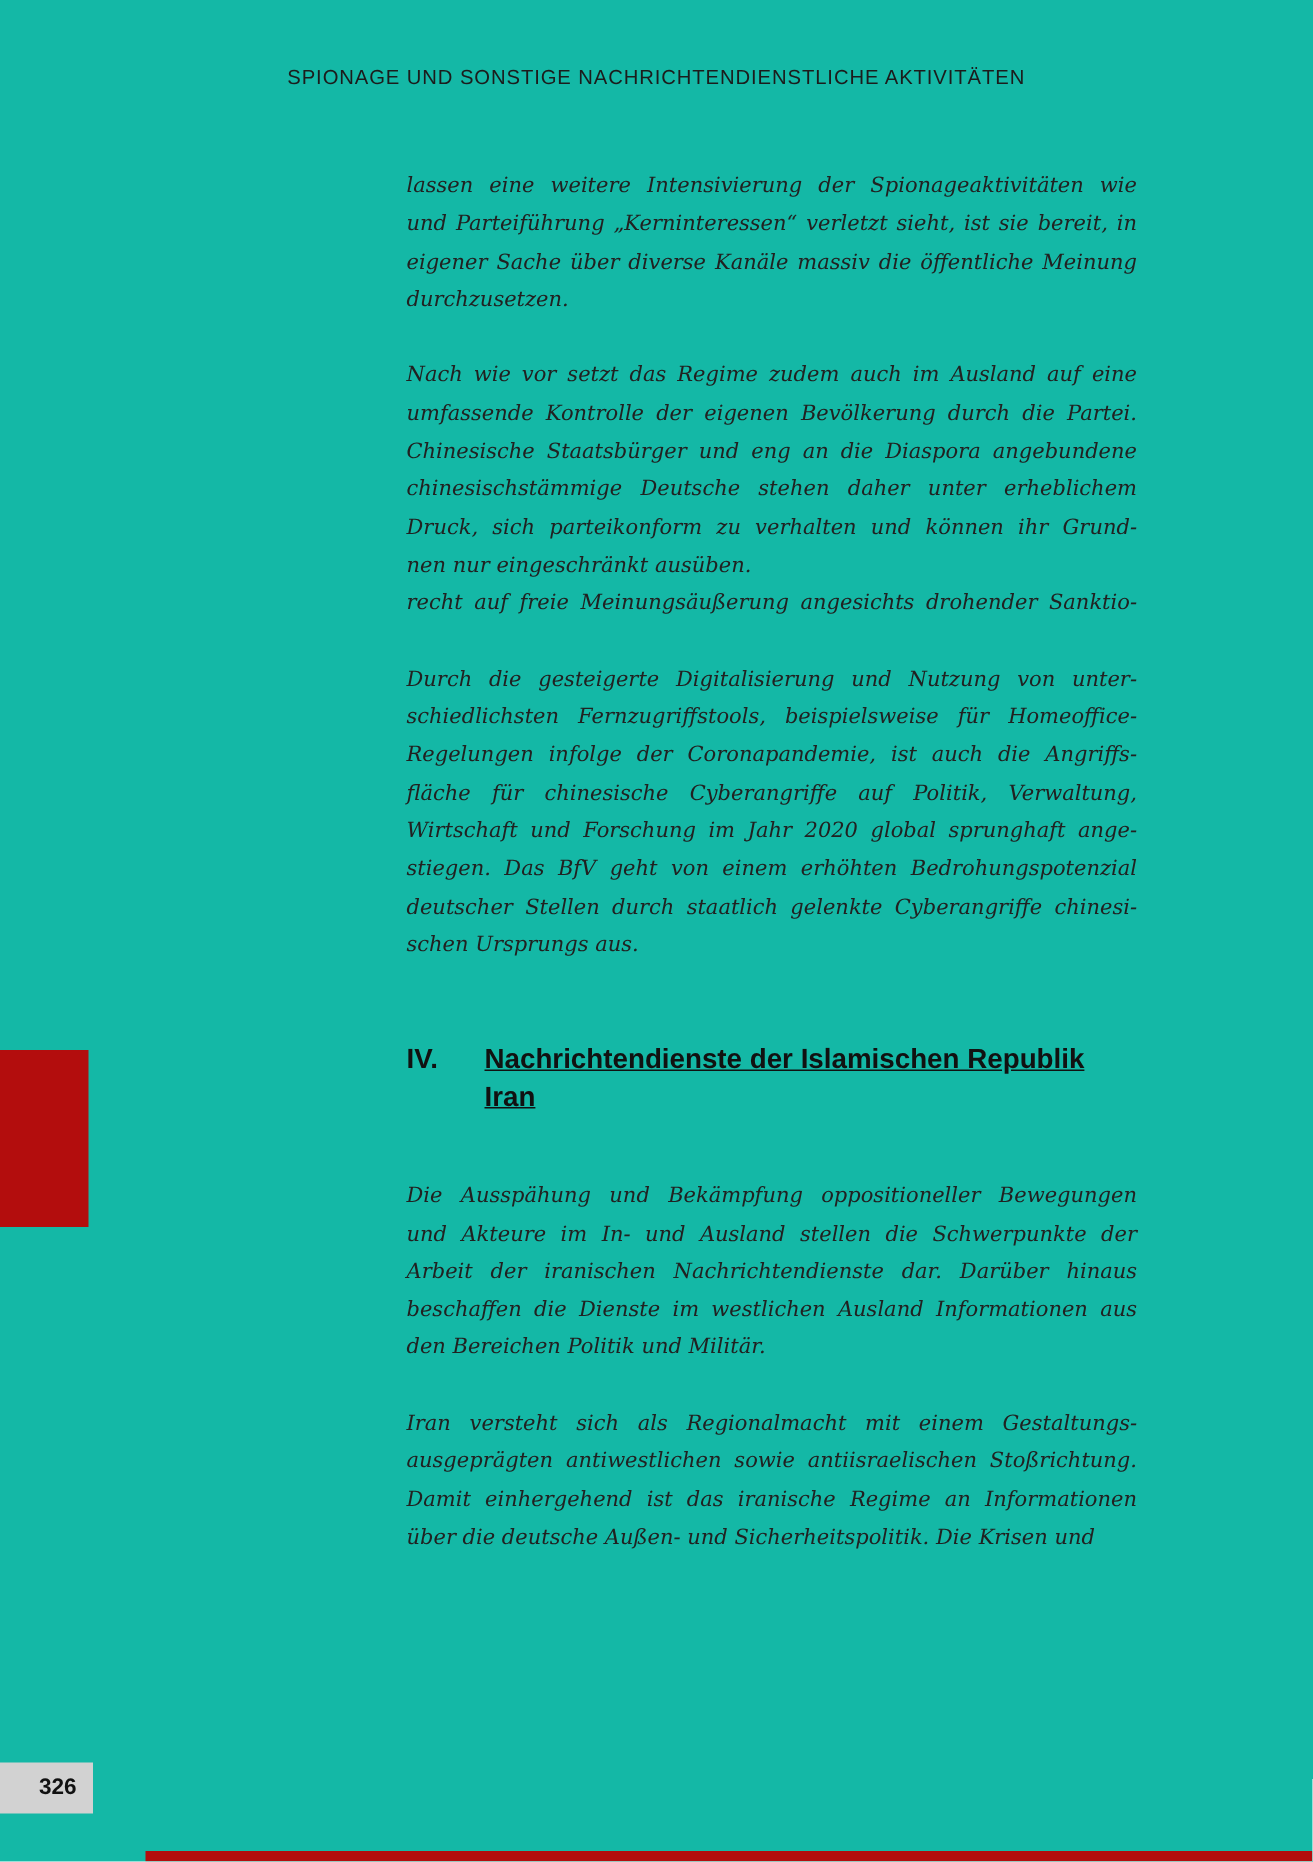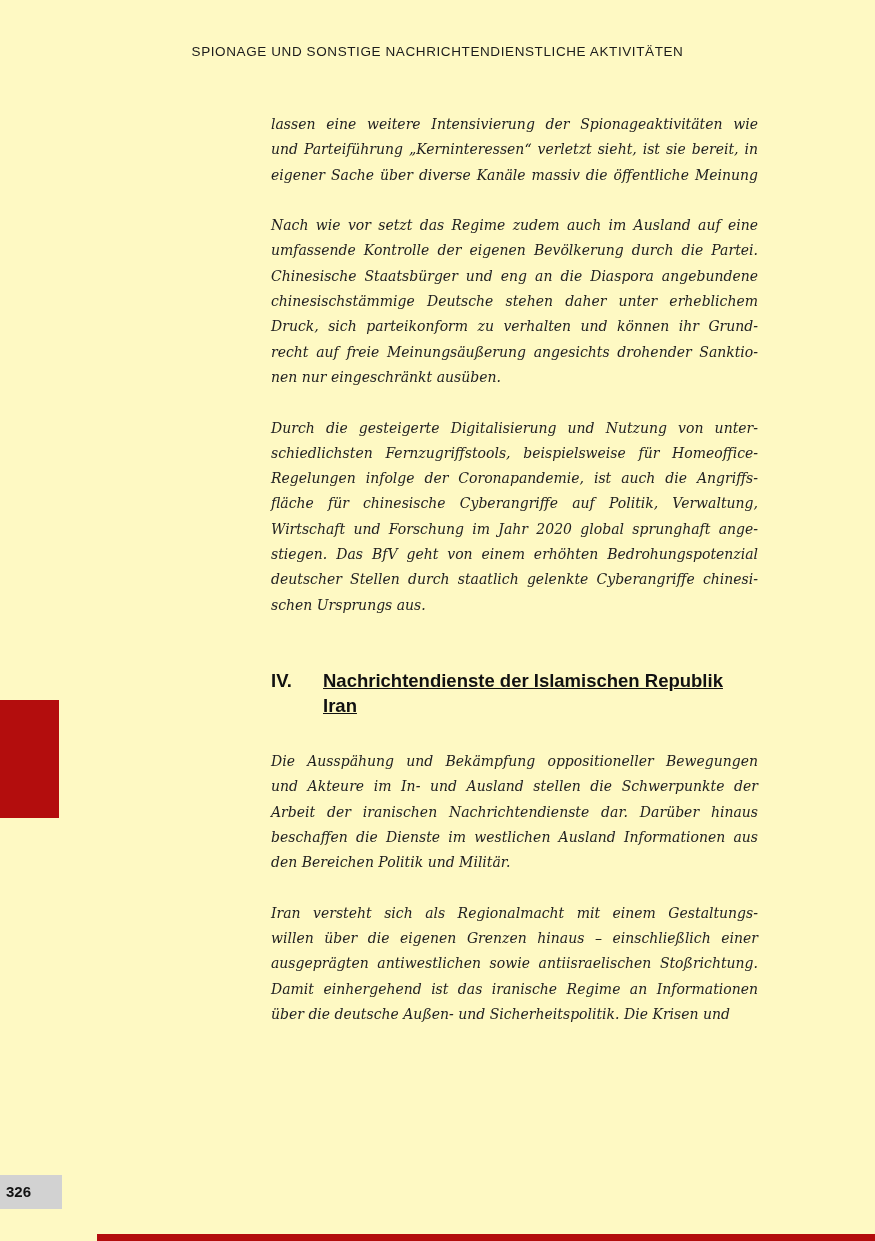--- a/index.html
+++ b/index.html
@@ -1,20 +1,20 @@
 <!DOCTYPE html>
 <html><head>
 <meta charset="utf-8">
 <style>
   html, body { margin: 0; padding: 0; background: #ffffff; }
   .page {
     position: relative;
     width: 875px;
     height: 1241px;
-    background: #fef9c3;
+    background: #14b8a6;
     overflow: hidden;
     font-family: "DejaVu Serif", serif;
     color: #212121;
   }
   .running-header {
     position: absolute;
     top: 44px;
     left: 0;
     width: 100%;
     text-align: center;
@@ -42,21 +42,21 @@
     font-size: 14px;
     line-height: 25.3px;
     text-align: justify;
     text-align-last: justify;
     color: #212121;
   }
   .line.last { text-align-last: left; }
   .heading {
     display: flex;
     margin-top: 50px;
-    margin-bottom: 31px;
+    margin-bottom: 42px;
     font-family: "Liberation Sans", sans-serif;
     font-weight: bold;
     font-size: 18.5px;
     line-height: 25px;
     color: #111111;
   }
   .h-num { width: 52px; flex: 0 0 52px; }
   .h-text { flex: 1; }
   .h-line { display: block; text-decoration: underline; }
   .pagenum-box {
@@ -64,21 +64,21 @@
     left: 0;
     top: 1175px;
     width: 62px;
     height: 34px;
     background: #d2d2d2;
     font-family: "Liberation Sans", sans-serif;
     font-weight: bold;
     font-size: 15px;
     line-height: 34px;
     color: #111111;
-    padding-left: 6px;
+    padding-left: 26px;
     box-sizing: border-box;
   }
   .footer-bar {
     position: absolute;
     left: 97px;
     right: 0;
     bottom: 0;
     height: 7px;
     background: #b30d0d;
   }
@@ -92,29 +92,30 @@
 
   <div class="chapter-marker" style="background: rgb(179, 13, 13);"></div>
 
   <div class="column">
 
     <div id="paras-top">
         <div class="para">
           <div class="line">lassen eine weitere Intensivierung der Spionageaktivitäten wie</div>
           <div class="line">und Parteiführung „Kerninteressen“ verletzt sieht, ist sie bereit, in</div>
           <div class="line">eigener Sache über diverse Kanäle massiv die öffentliche Meinung</div>
+          <div class="line last">durchzusetzen.</div>
         </div>
         <div class="para">
           <div class="line">Nach wie vor setzt das Regime zudem auch im Ausland auf eine</div>
           <div class="line">umfassende Kontrolle der eigenen Bevölkerung durch die Partei.</div>
           <div class="line">Chinesische Staatsbürger und eng an die Diaspora angebundene</div>
           <div class="line">chinesischstämmige Deutsche stehen daher unter erheblichem</div>
           <div class="line">Druck, sich parteikonform zu verhalten und können ihr Grund-</div>
+          <div class="line last">nen nur eingeschränkt ausüben.</div>
           <div class="line">recht auf freie Meinungsäußerung angesichts drohender Sanktio-</div>
-          <div class="line last">nen nur eingeschränkt ausüben.</div>
         </div>
         <div class="para">
           <div class="line">Durch die gesteigerte Digitalisierung und Nutzung von unter-</div>
           <div class="line">schiedlichsten Fernzugriffstools, beispielsweise für Homeoffice-</div>
           <div class="line">Regelungen infolge der Coronapandemie, ist auch die Angriffs-</div>
           <div class="line">fläche für chinesische Cyberangriffe auf Politik, Verwaltung,</div>
           <div class="line">Wirtschaft und Forschung im Jahr 2020 global sprunghaft ange-</div>
           <div class="line">stiegen. Das BfV geht von einem erhöhten Bedrohungspotenzial</div>
           <div class="line">deutscher Stellen durch staatlich gelenkte Cyberangriffe chinesi-</div>
           <div class="line last">schen Ursprungs aus.</div>
@@ -132,21 +133,20 @@
     <div id="paras-bottom">
         <div class="para">
           <div class="line">Die Ausspähung und Bekämpfung oppositioneller Bewegungen</div>
           <div class="line">und Akteure im In- und Ausland stellen die Schwerpunkte der</div>
           <div class="line">Arbeit der iranischen Nachrichtendienste dar. Darüber hinaus</div>
           <div class="line">beschaffen die Dienste im westlichen Ausland Informationen aus</div>
           <div class="line last">den Bereichen Politik und Militär.</div>
         </div>
         <div class="para">
           <div class="line">Iran versteht sich als Regionalmacht mit einem Gestaltungs-</div>
-          <div class="line">willen über die eigenen Grenzen hinaus – einschließlich einer</div>
           <div class="line">ausgeprägten antiwestlichen sowie antiisraelischen Stoßrichtung.</div>
           <div class="line">Damit einhergehend ist das iranische Regime an Informationen</div>
           <div class="line last">über die deutsche Außen- und Sicherheitspolitik. Die Krisen und</div>
         </div>
       </div>
 
   </div>
 
   <div class="pagenum-box" style="background: rgb(210, 210, 210);">
     <span>326</span>

